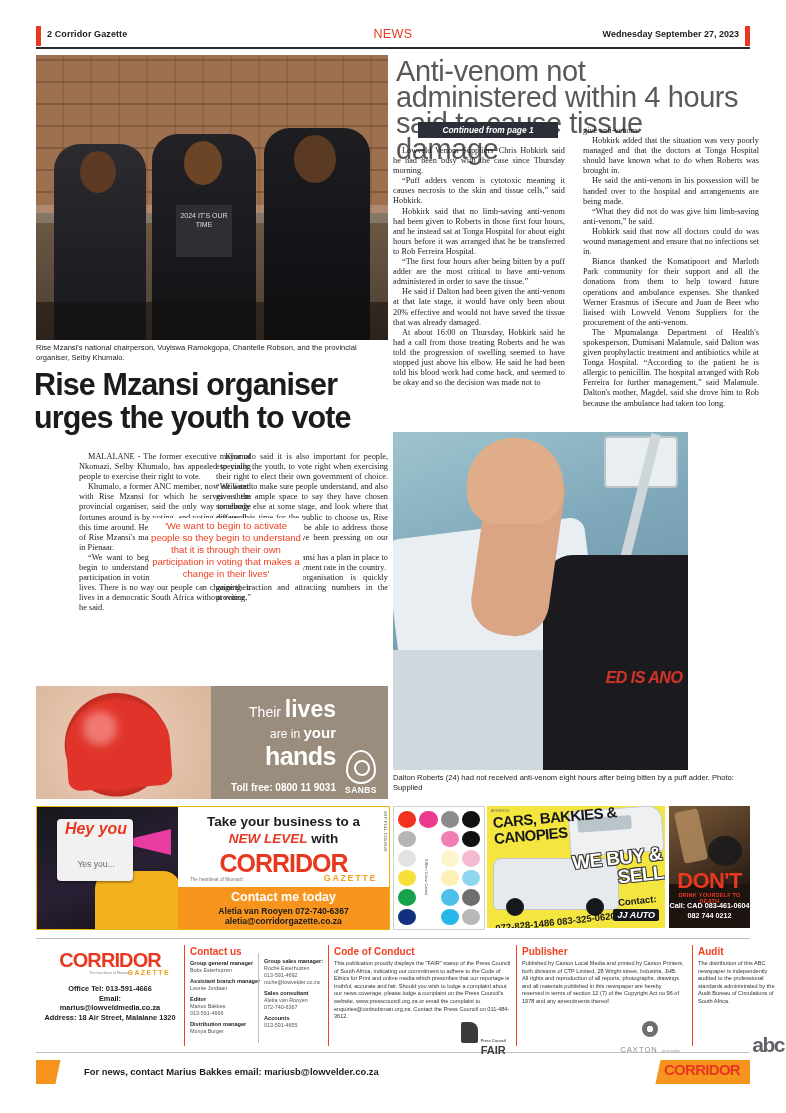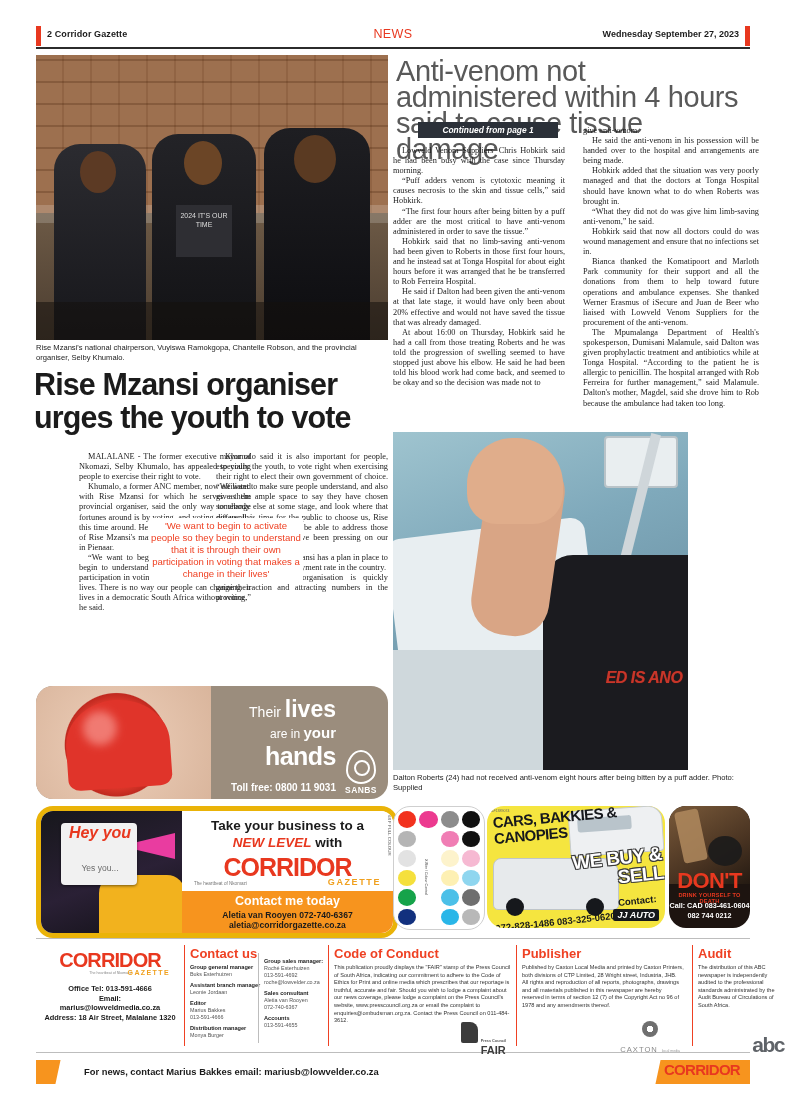--- a/index.html
+++ b/index.html
@@ -84,22 +84,22 @@
   .hp-hand{position:absolute;left:74px;top:6px;width:96px;height:86px;background:#e0ad8b;border-radius:46px 46px 30px 30px;}
   .hp-tube{position:absolute;left:240px;top:0;width:10px;height:150px;background:#cfd6da;transform:rotate(14deg);}
   .hp-torso{position:absolute;left:150px;bottom:0;width:207px;height:215px;background:#1b1b1f;border-radius:30px 14px 0 0;}
   .hp-shirttext{position:absolute;left:176px;bottom:84px;width:150px;text-align:center;
     font-family:"Liberation Sans",sans-serif;font-weight:700;font-style:italic;font-size:16px;color:#c8362a;
     letter-spacing:-.5px;line-height:17px;text-shadow:0 0 1px #7d1d14;}
   .hp-monitor{position:absolute;right:10px;top:4px;width:70px;height:48px;background:#e9eef0;border-radius:4px;border:2px solid #b9c3c8;}
   #hospital-caption{position:absolute;left:393px;top:773px;width:357px;}
 
   
-  .ad{position:absolute;overflow:hidden;border-radius:17px;}
-  .adborder{border:5px solid #eab308;}
+  .ad{position:absolute;overflow:hidden;}
+  .adborder{border:1px solid #eab308;}
 
   
   #ad-sanbs{left:36px;top:686px;width:352px;height:113px;background:#9b8d7d;}
   .sanbs-photo{position:absolute;left:0;top:0;width:175px;height:113px;
     background:radial-gradient(circle at 46% 52%,#e63b2e 0 36%,#c02a20 46%,#e4c3ac 47%,#d9b59c 100%);}
   .sanbs-heart{position:absolute;left:30px;top:14px;width:104px;height:88px;background:#e0342a;border-radius:50% 50% 12% 12%;transform:rotate(-4deg);}
   .sanbs-heart:after{content:"";position:absolute;left:18px;top:10px;width:34px;height:34px;background:#f07a72;border-radius:50%;filter:blur(4px);}
   .sanbs-t1{position:absolute;right:52px;top:10px;font-family:"Liberation Sans",sans-serif;color:#fff;
     font-size:14px;text-align:right;width:200px;}
   .sanbs-t1 b{font-size:23px;font-weight:700;}
@@ -189,21 +189,21 @@
   .dt-sub{position:absolute;left:0;right:0;top:86px;text-align:center;font-family:"Liberation Sans",sans-serif;
     font-weight:700;font-size:5.6px;color:#e8381f;letter-spacing:.2px;}
   .dt-call{position:absolute;left:0;right:0;top:95px;text-align:center;font-family:"Liberation Sans",sans-serif;
     font-weight:700;font-size:7.2px;color:#fff;line-height:10px;}
 
   
   #footer-panel{position:absolute;left:36px;top:938px;width:714px;height:113px;
     border-top:1px solid #bdbdbd;border-bottom:1px solid #bdbdbd;}
   .fp-col{position:absolute;top:0;height:113px;}
   .fp-rule{position:absolute;top:6px;width:1.4px;height:101px;background:#ef4123;}
-  .fp-h{font-family:"Liberation Sans",sans-serif;font-weight:700;font-size:13px;color:#ef4123;margin-bottom:3px;}
+  .fp-h{font-family:"Liberation Sans",sans-serif;font-weight:700;font-size:10px;color:#ef4123;margin-bottom:3px;}
   .fp-sub{font-family:"Liberation Sans",sans-serif;font-weight:700;font-size:5.6px;color:#1b1b1b;line-height:7px;}
   .fp-txt{font-family:"Liberation Sans",sans-serif;font-size:5.4px;color:#555;line-height:7px;}
   .fp-body{font-family:"Liberation Sans",sans-serif;font-size:5.6px;color:#333;line-height:7.6px;}
 
   #fp-brand{left:0;width:148px;text-align:center;}
   .fp-logo{margin-top:10px;font-family:"Liberation Sans",sans-serif;font-size:20px;font-weight:700;
     color:#e8381f;letter-spacing:-.9px;}
   .fp-logo-tag{font-family:"Liberation Sans",sans-serif;font-size:3.6px;color:#888;margin-top:-1px;}
   .fp-logo-gaz{font-family:"Liberation Sans",sans-serif;font-size:7px;font-weight:700;color:#f0a01e;
     letter-spacing:1.4px;text-align:right;padding-right:14px;margin-top:-6px;}
@@ -284,29 +284,29 @@
   </div>
   <div id="pullquote">'We want to begin to activate people so they begin to understand that it is through their own participation in voting that makes a change in their lives'</div>
 
   <h1 id="right-headline" style="margin:0;">Anti-venom not administered within 4 hours said to cause tissue damage</h1>
 
   <div id="continued-bar">Continued from page 1</div>
 
   <div id="right-col-1" class="colwrap bodycol">
     <p>Lowveld Venom Suppliers' Chris Hobkirk said he had been busy with the case since Thursday morning.</p>
     <p>“Puff adders venom is cytotoxic meaning it causes necrosis to the skin and tissue cells,” said Hobkirk.</p>
+    <p>Hobkirk said that no limb-saving anti-venom had been given to Roberts in those first four hours, and he instead sat at Tonga Hospital for about eight hours before it was arranged that he be transferred to Rob Ferreira Hospital.</p>
     <p>“The first four hours after being bitten by a puff adder are the most critical to have anti-venom administered in order to save the tissue.”</p>
-    <p>Hobkirk said that no limb-saving anti-venom had been given to Roberts in those first four hours, and he instead sat at Tonga Hospital for about eight hours before it was arranged that he be transferred to Rob Ferreira Hospital.</p>
     <p>He said if Dalton had been given the anti-venom at that late stage, it would have only been about 20% effective and would not have saved the tissue that was already damaged.</p>
     <p>At about 16:00 on Thursday, Hobkirk said he had a call from those treating Roberts and he was told the progression of swelling seemed to have stopped just above his elbow. He said he had been told his blood work had come back, and seemed to be okay and so the decision was made not to</p>
   </div>
   <div id="right-col-2" class="colwrap bodycol">
     <p style="text-indent:0;">give anti-venom.</p>
+    <p>Hobkirk added that the situation was very poorly managed and that the doctors at Tonga Hospital should have known what to do when Roberts was brought in.</p>
     <p>He said the anti-venom in his possession will be handed over to the hospital and arrangements are being made.</p>
-    <p>Hobkirk added that the situation was very poorly managed and that the doctors at Tonga Hospital should have known what to do when Roberts was brought in.</p>
     <p>“What they did not do was give him limb-saving anti-venom,” he said.</p>
     <p>Hobkirk said that now all doctors could do was wound management and ensure that no infections set in.</p>
     <p>Bianca thanked the Komatipoort and Marloth Park community for their support and all the donations from them to help toward future operations and ambulance expenses. She thanked Werner Erasmus of iSecure and Juan de Beer who liaised with Lowveld Venom Suppliers for the procurement of the anti-venom.</p>
     <p>The Mpumalanga Department of Health's spokesperson, Dumisani Malamule, said Dalton was given prophylactic treatment and antibiotics while at Tonga Hospital. “According to the patient he is allergic to penicillin. The hospital arranged with Rob Ferreira for further management,” said Malamule. Dalton's mother, Magdel, said she drove him to Rob because the ambulance had taken too long.</p>
   </div>
 
   <div id="hospital-photo" class="photo">
     <div class="hp-bg"></div>
     <div class="hp-monitor"></div>
     <div class="hp-tube"></div>

